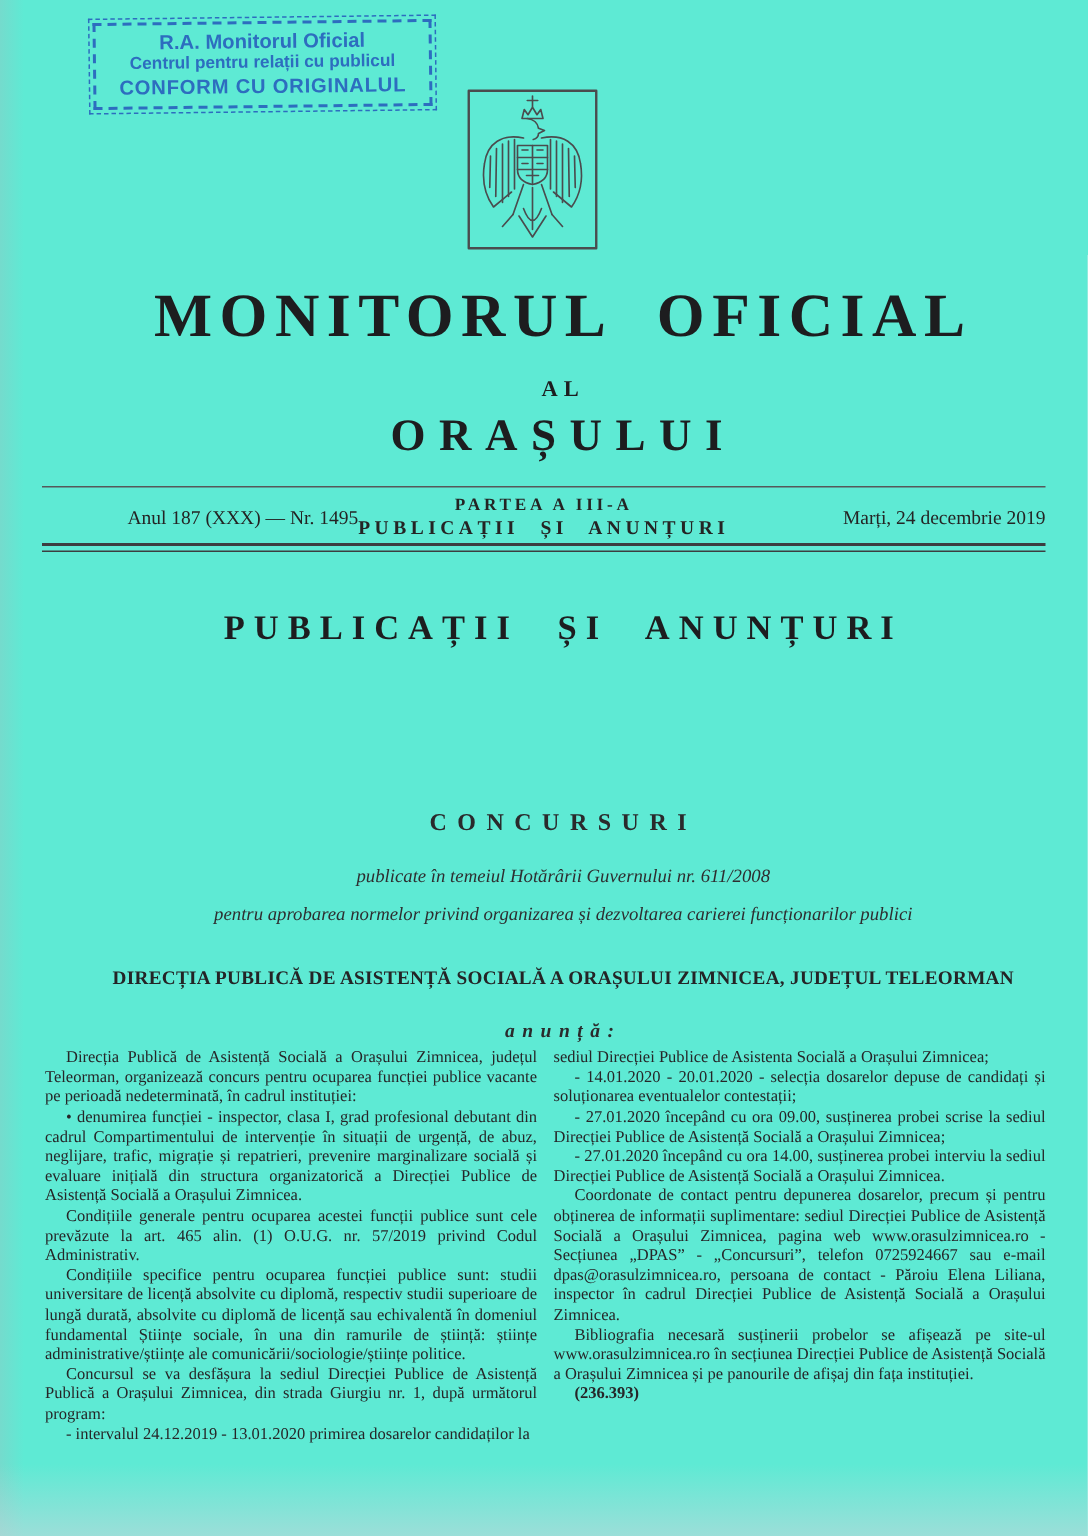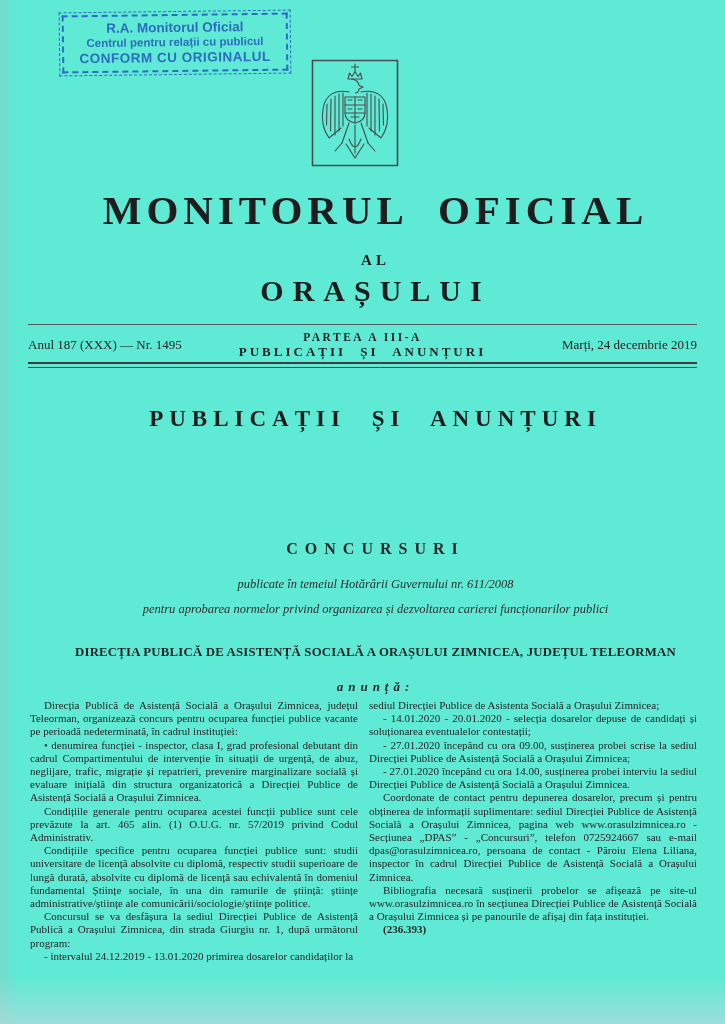--- a/index.html
+++ b/index.html
@@ -42,21 +42,21 @@
   
   .emblem{position:absolute;left:311px;top:59px;width:88px;height:108px;}
 
   
   .masthead-title{top:186px;font-size:41px;font-weight:700;letter-spacing:5px;word-spacing:16px;color:#1d1d1f;}
   .masthead-al{top:252px;font-size:15px;font-weight:700;letter-spacing:4px;color:#1d1d1f;}
   .masthead-ro{top:274px;font-size:30px;font-weight:700;letter-spacing:9px;color:#1d1d1f;}
 
   .rule-thin{position:absolute;top:324px;left:28px;width:669px;border-top:1.5px solid #55585a;}
   .issue-bar{position:absolute;top:330px;left:28px;width:669px;display:flex;align-items:center;}
-  .issue-left{flex:1;text-align:left;font-size:13px;}
+  .issue-left{flex:1;text-align:right;font-size:13px;}
   .issue-center{text-align:center;line-height:1.25;}
   .issue-center-l1{font-size:11.5px;font-weight:700;letter-spacing:2.5px;}
   .issue-center-l2{font-size:13px;font-weight:700;letter-spacing:3px;word-spacing:8px;}
   .issue-right{flex:1;text-align:right;font-size:13px;font-family:Liberation Serif, serif;}
   .rule-double{position:absolute;top:362px;left:28px;width:669px;height:3px;
     border-top:2px solid #3c3e40;border-bottom:1px solid #3c3e40;}
 
   
   .section-title{top:406px;font-size:23px;font-weight:700;letter-spacing:6px;word-spacing:14px;color:#1d1d1f;}
 

